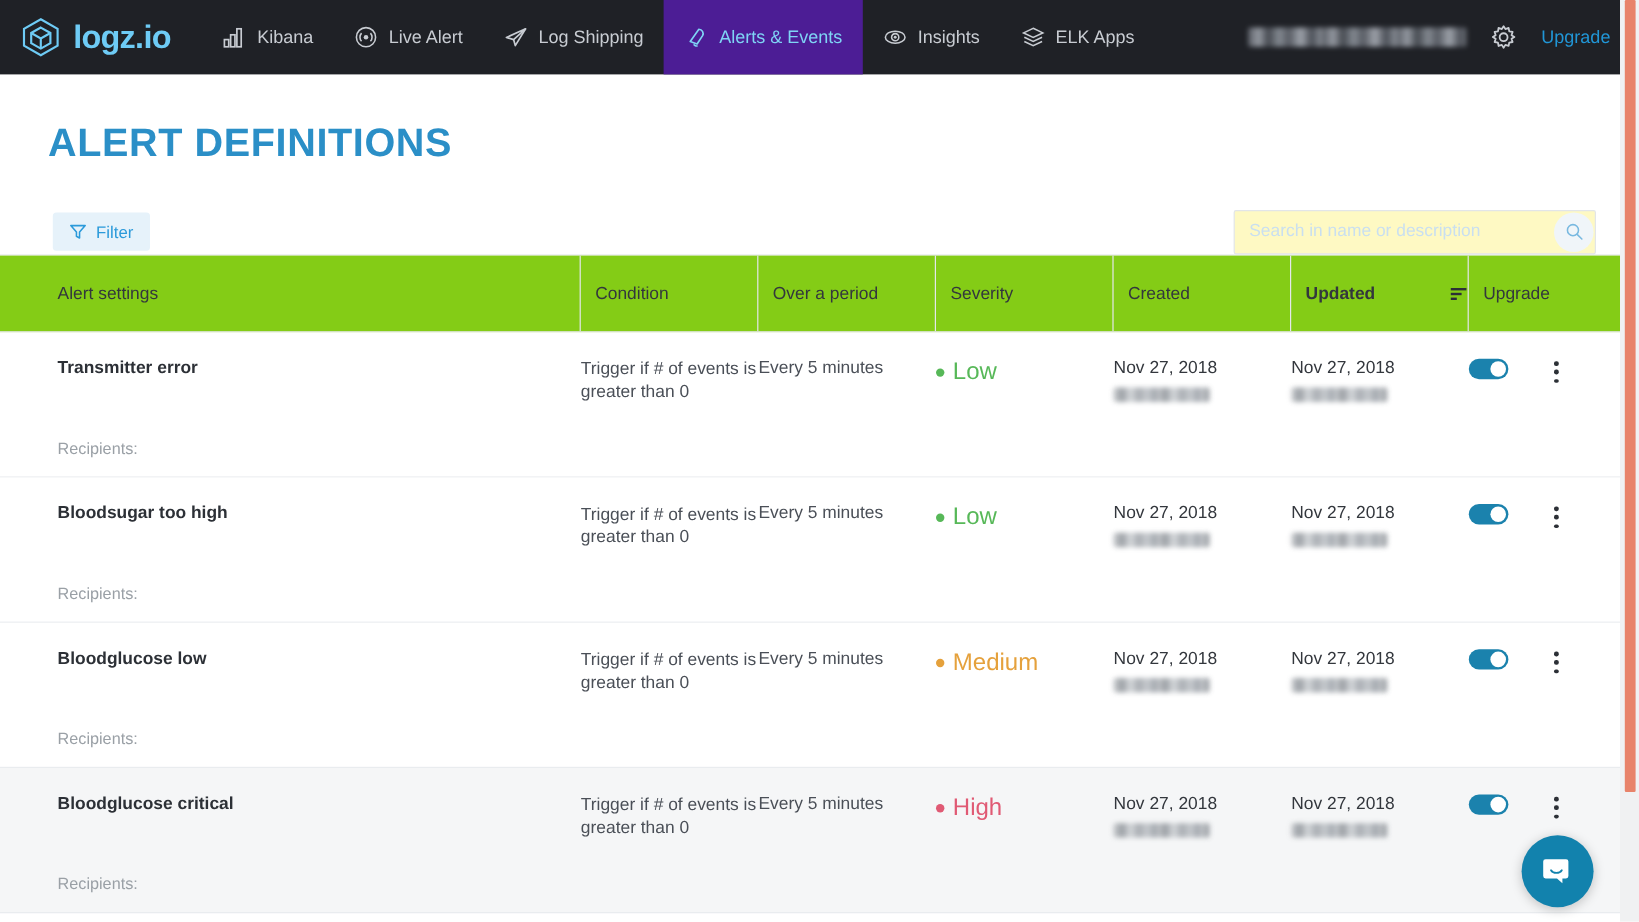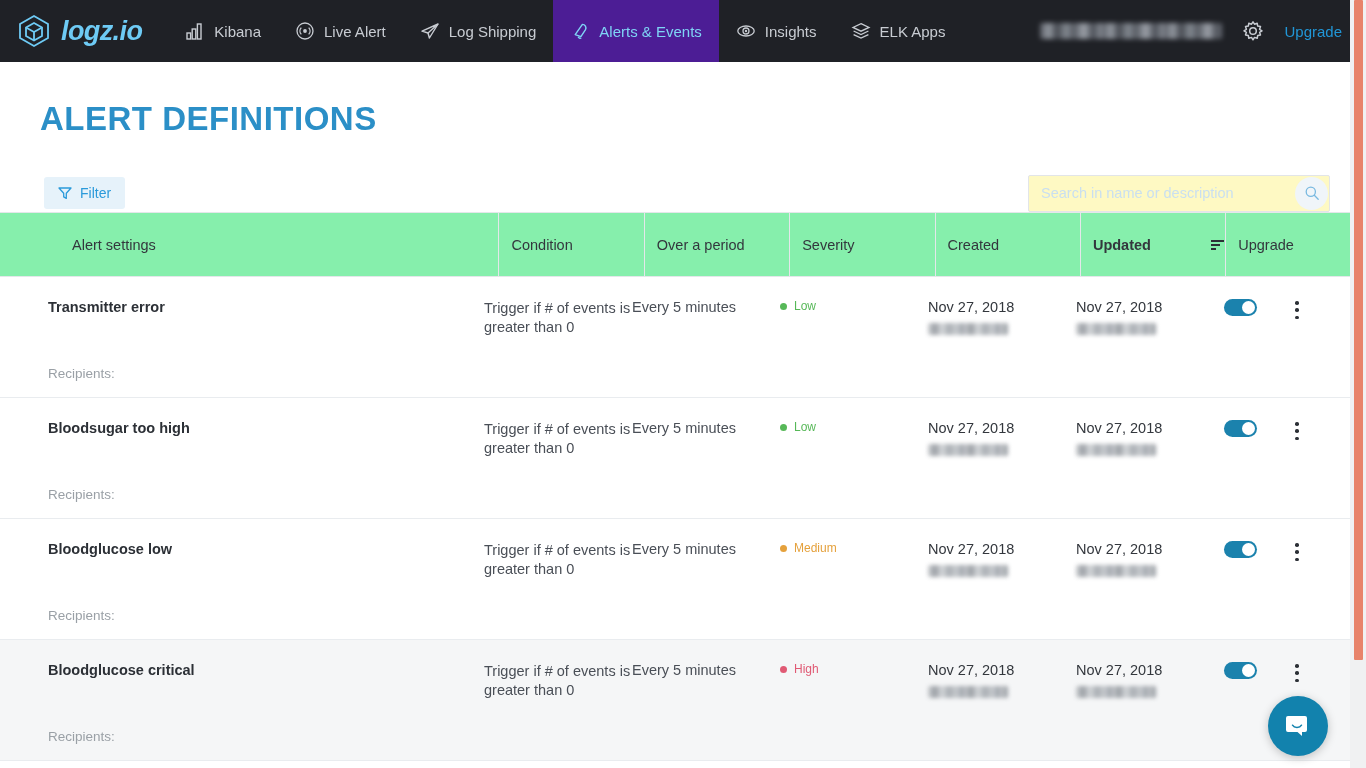--- a/index.html
+++ b/index.html
@@ -15,21 +15,20 @@
     position: relative;
     height: 62px;
     background: #1f2126;
     display: flex;
     align-items: stretch;
   }
   .brand {
     display: flex; align-items: center;
     padding: 0 10px 0 16px;
     gap: 9px;
-    font-style: italic;
   }
   .brand-mark { width: 36px; height: 36px; flex: none; }
   .brand-text {
     color: #6ecbf5;
     font-size: 27px;
     font-weight: bold;
     letter-spacing: -0.6px;
   }
   .nav-items { display: flex; align-items: stretch; margin-left: 16px; }
   .nav-item {
@@ -117,24 +116,23 @@
     background: #f0f5f9;
     border: none;
     display: flex; align-items: center; justify-content: center;
     cursor: pointer;
   }
 
   
   .table { width: 1350px; border-top: 1px solid #e4e7ea; }
   .thead {
     display: flex;
-    background: #86efac;
+    background: #84cc16;
     border-bottom: 1px solid #e4e7ea;
     height: 64px;
-    padding-left: 24px;
   }
   .thead .th {
     display: flex; align-items: center;
     font-size: 14.5px; color: #33373d;
     border-right: 1px solid #e4e7ea;
     padding-left: 12px;
   }
   .thead .th:last-child { border-right: none; }
   .th.sorted { font-weight: bold; gap: 8px; }
 
@@ -157,21 +155,21 @@
   .trow .td { padding-top: 22px; font-size: 14.5px; color: #33373d; }
   .td.col-name { padding-left: 48px; }
   .alert-name { font-weight: bold; color: #2c3036; font-size: 14.5px; }
   .recipients {
     position: absolute; left: 48px; bottom: 16px;
     font-size: 13.5px; color: #9aa0a6;
   }
   .cond-text { line-height: 1.28; color: #4a4f57; }
   .period-text { color: #4a4f57; }
 
-  .sev { display: flex; align-items: center; gap: 7px; font-size: 12px; }
+  .sev { display: flex; align-items: center; gap: 7px; font-size: 20px; }
   .sev .dot { width: 7px; height: 7px; border-radius: 50%; flex: none; }
 
   .date-main { color: #33373d; font-size: 14.5px; }
   .date-blur {
     margin-top: 8px;
     width: 80px; height: 12px; border-radius: 2px;
     background: repeating-linear-gradient(90deg,
       #c7cacd 0px, #8f949a 7px, #d2d5d8 14px, #a0a5ab 21px,
       #c2c6ca 28px, #9298a0 36px);
     filter: blur(2.2px);

